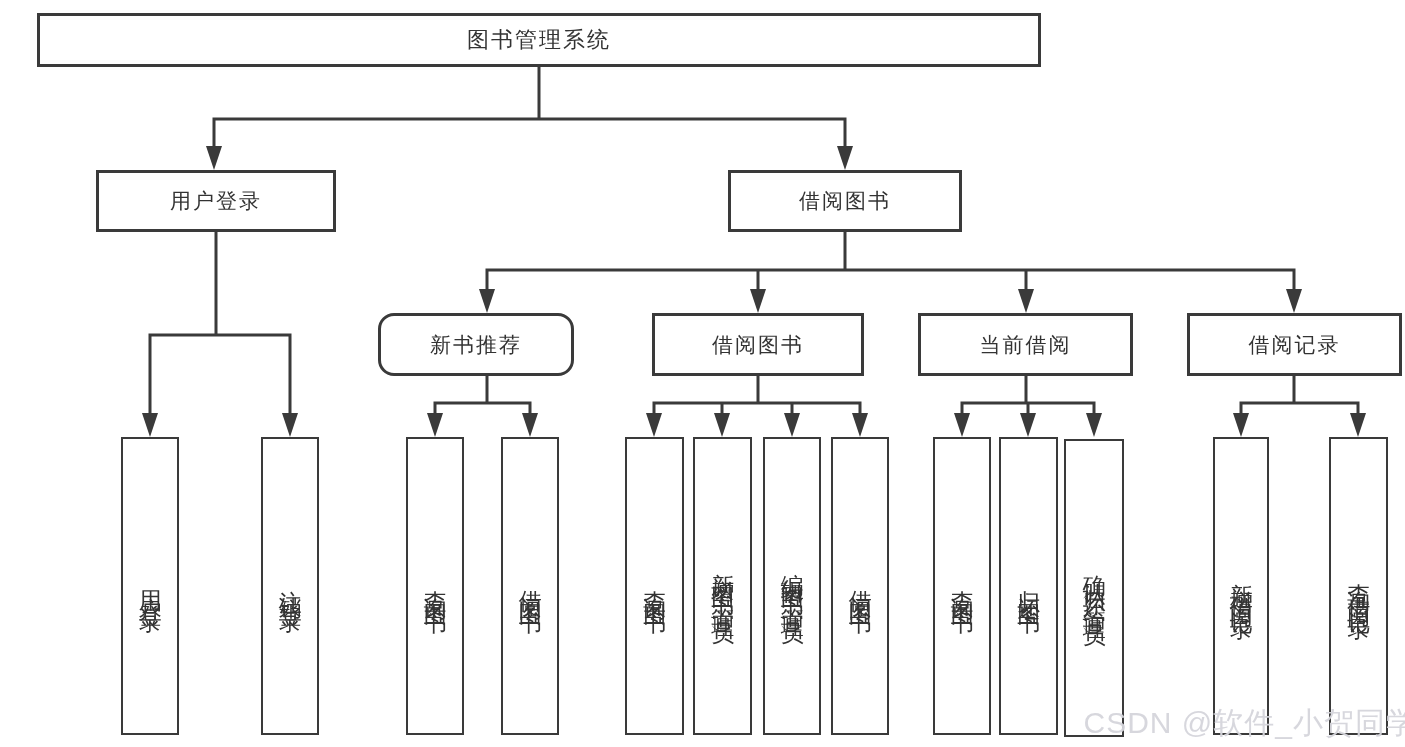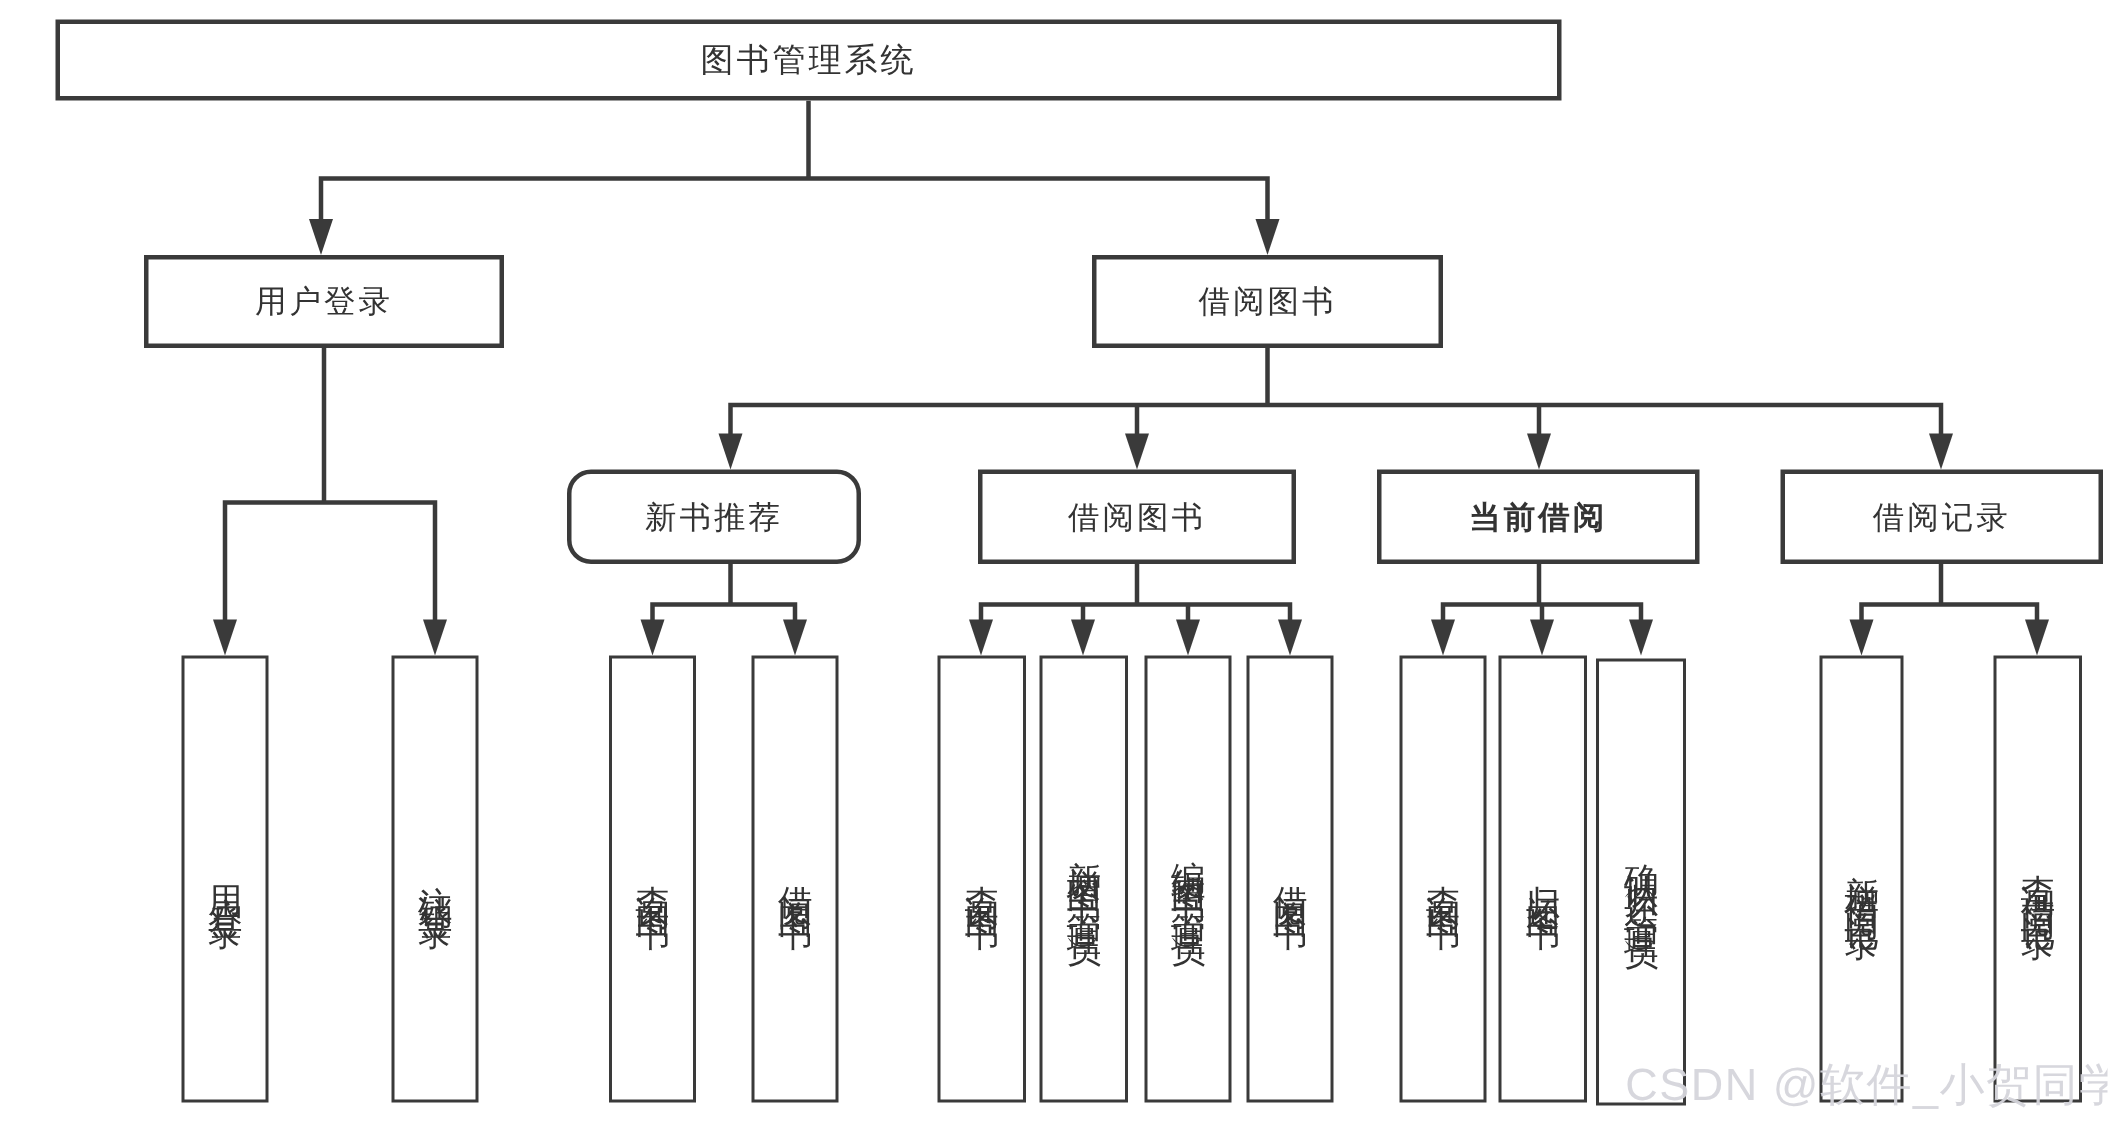--- a/index.html
+++ b/index.html
@@ -117,21 +117,21 @@
   <div class="box" style="left:712px; top:170px; width:234px; height:62px;">
     <span>借阅图书</span>
   </div>
 
   <div class="box" style="left:362px; top:313px; width:196px; height:63px;border-radius:16px;">
     <span>新书推荐</span>
   </div>
   <div class="box" style="left:636px; top:313px; width:212px; height:63px;">
     <span>借阅图书</span>
   </div>
-  <div class="box" style="left:902px; top:313px; width:215px; height:63px;font-weight:bold;">
+  <div class="box" style="left:902px; top:313px; width:215px; height:63px;">
     <span>当前借阅</span>
   </div>
   <div class="box" style="left:1171px; top:313px; width:215px; height:63px;">
     <span>借阅记录</span>
   </div>
 
   <div class="box leaf" style="left:105px; top:437px; width:58px; height:298px;">
     <span class="vtext">用户登录</span>
   </div>
   <div class="box leaf" style="left:245px; top:437px; width:58px; height:298px;">

